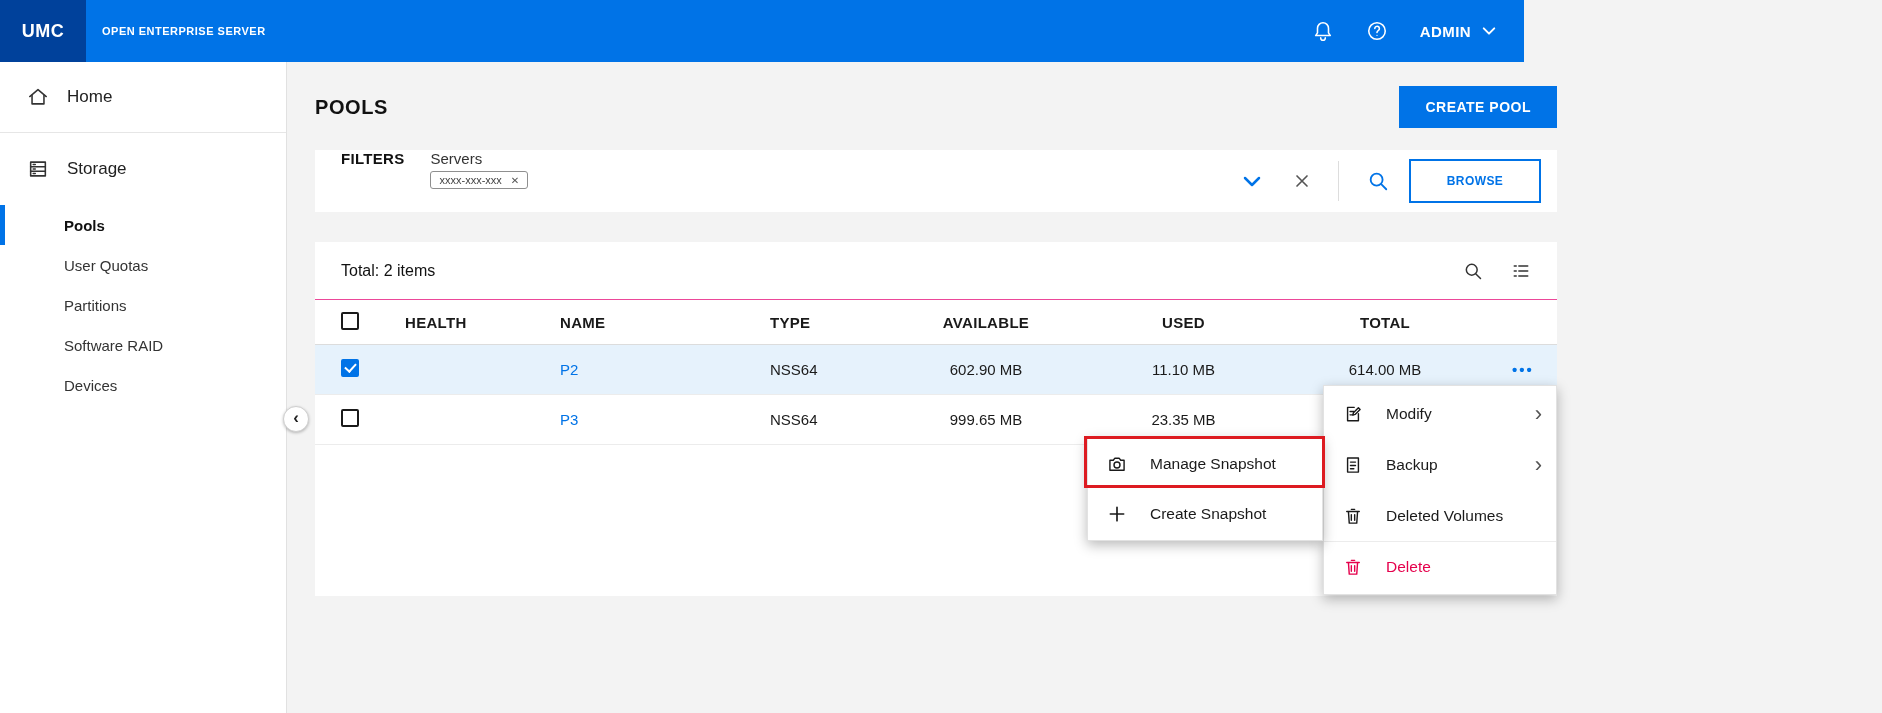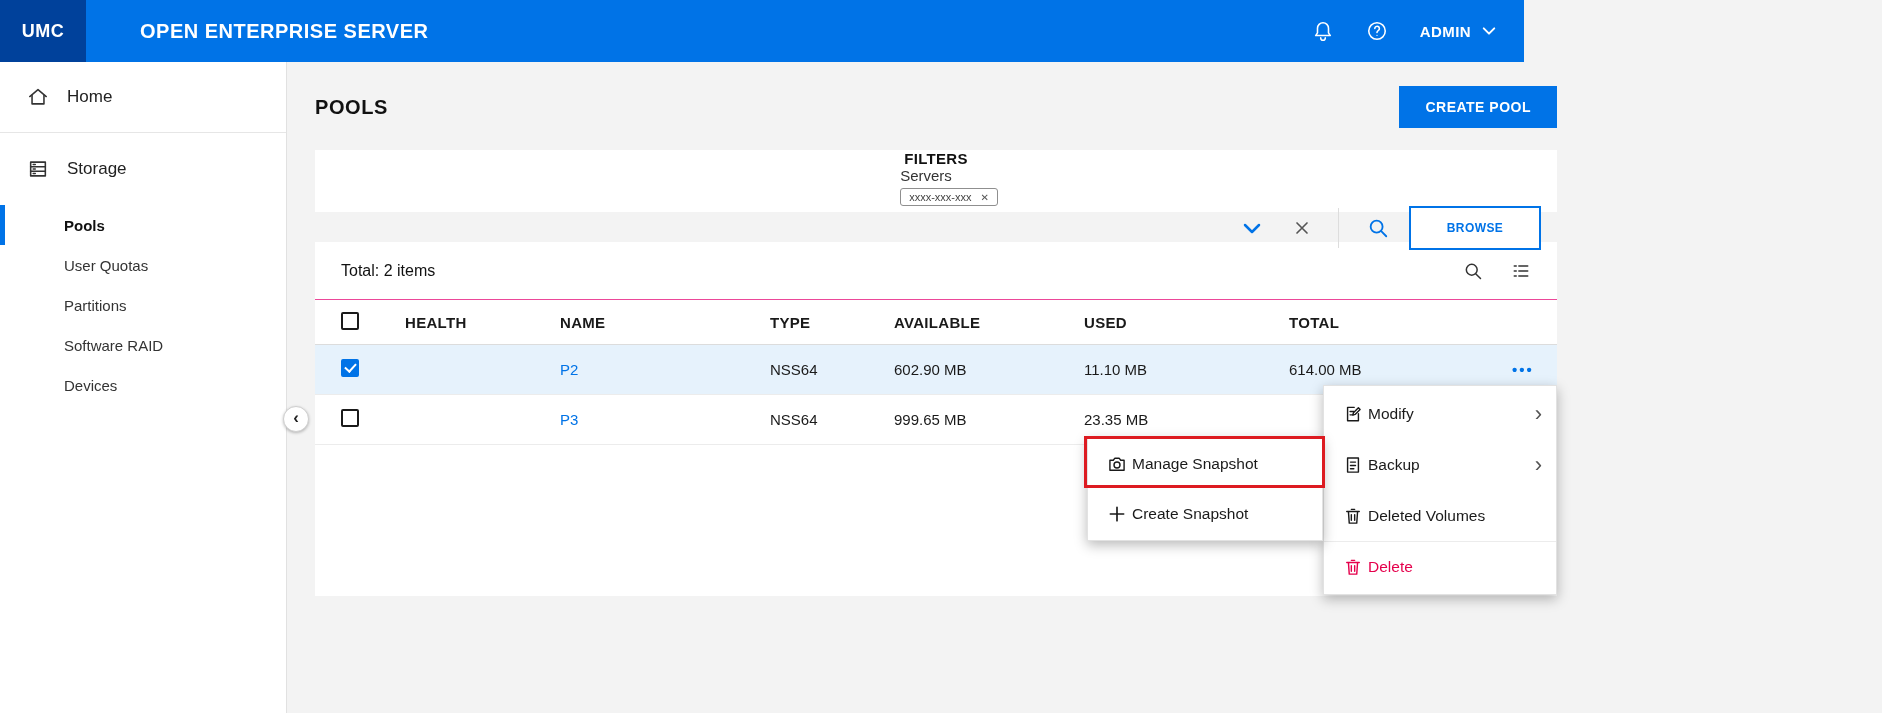--- a/index.html
+++ b/index.html
@@ -16,21 +16,21 @@
   .topbar {
     position:absolute; left:0; top:0; width:1524px; height:62px;
     background:var(--topbar,#0073e7); color:#fff;
     display:flex; align-items:center; z-index:10;
   }
   .logo {
     width:86px; height:62px; background:var(--logo-bg,#00419b);
     display:flex; align-items:center; justify-content:center;
     font-size:18px; font-weight:700; letter-spacing:.5px; cursor:pointer;
   }
-  .product { margin-left:54px; font-size:20px; font-weight:700; letter-spacing:.5px; }
+  .product { margin-left:16px; font-size:11px; font-weight:700; letter-spacing:.5px; }
   .topbar-right { margin-left:auto; display:flex; align-items:center; gap:32px; padding-right:26px; }
   .tb-icon { cursor:pointer; }
   .tb-icon svg { width:22px; height:22px; }
   .user-menu { display:flex; align-items:center; gap:9px; font-size:15px; font-weight:700; letter-spacing:.4px; cursor:pointer; }
   .user-menu svg { width:18px; height:18px; }
 
   
   .sidebar {
     position:absolute; left:0; top:62px; bottom:0; width:287px;
     background:#fff; border-right:1px solid #e1e1e1; z-index:5;
@@ -68,21 +68,21 @@
   .page-title { margin:0; font-size:20px; font-weight:700; letter-spacing:.6px; color:#111; }
   .btn-primary {
     height:42px; padding:0 26px; border:none; cursor:pointer;
     background:var(--accent,#0073e7); color:#fff;
     font-family:inherit; font-size:14px; font-weight:700; letter-spacing:.5px;
   }
 
   
   .filters-card {
     background:#fff; height:62px; margin-bottom:30px;
-    display:flex; align-items:center; padding-left:26px;flex-direction:column;
+    display:flex; padding-left:26px;
   }
   .filters-label { font-size:15px; font-weight:700; color:#111; margin-right:26px; letter-spacing:.3px; }
   .filter-field { display:flex; flex-direction:column; gap:4px; }
   .filter-field-label { font-size:15px; color:#333; }
   .chip {
     display:inline-flex; align-items:center; gap:9px; width:max-content;
     border:1px solid #8f8f8f; border-radius:3px; padding:2px 8px;
     font-size:11px; color:#444; background:#fff; cursor:pointer;
   }
   .chip-x { font-size:10px; color:#555; cursor:pointer; }
@@ -110,21 +110,21 @@
   .toolbar-icons { margin-left:auto; display:flex; align-items:center; gap:28px; }
   .toolbar-icons svg { width:20px; height:20px; cursor:pointer; }
 
   .t-row {
     display:grid;
     grid-template-columns:64px 155px 210px 150px 190px 205px 200px 1fr;
     align-items:center; height:50px; border-bottom:1px solid #ececec;
   }
   .t-head { height:45px; font-weight:700; font-size:13.5px; color:#111; border-bottom:1px solid #dcdcdc; letter-spacing:.3px; }
   .cell { padding-left:26px; font-size:15px; color:#1a1a1a; }
-  .c-right { text-align:left; padding-left:0; padding-right:6px; }
+  .c-right { text-align:center; padding-left:0; padding-right:6px; }
   .c-total { padding-right:8px; }
   .row-selected { background:var(--row-selected,#e6f2fc); }
 
   .checkbox {
     width:18px; height:18px; border:2px solid #1a1a1a; border-radius:2px;
     display:inline-block; background:#fff; cursor:pointer; position:relative;
   }
   .checkbox.checked { background:var(--accent,#0073e7); border-color:var(--accent,#0073e7); }
   .checkbox.checked::after {
     content:""; position:absolute; left:4px; top:0px; width:5px; height:9px;
@@ -138,21 +138,21 @@
   }
 
   
   .menu {
     position:absolute; background:#fff; border:1px solid #e2e2e2;
     box-shadow:0 4px 12px rgba(0,0,0,.28); z-index:40;
   }
   .context-menu { left:1323px; top:385px; width:234px; padding:2px 0; }
   .snapshot-menu { left:1087px; top:437px; width:236px; z-index:50; padding:1px 0; }
   .menu-item {
-    display:flex; align-items:center; gap:5px; height:51px;
+    display:flex; align-items:center; gap:23px; height:51px;
     padding:0 14px 0 19px; font-size:15.5px; color:#1a1a1a; cursor:pointer; background:#fff;
   }
   .snapshot-menu .menu-item { height:50px; }
   .menu-item svg { width:20px; height:20px; flex:none; }
   .mi-chevron { margin-left:auto; font-size:22px; line-height:1; color:#555; font-weight:400; }
   .menu-item.danger { color:var(--delete-pink,#e5004c); border-top:1px solid #ececec; }
 
   .red-box {
     position:absolute; left:1084px; top:436px; width:241px; height:52px;
     border:3px solid var(--highlight-red,#dd1b21); z-index:60; pointer-events:none;

